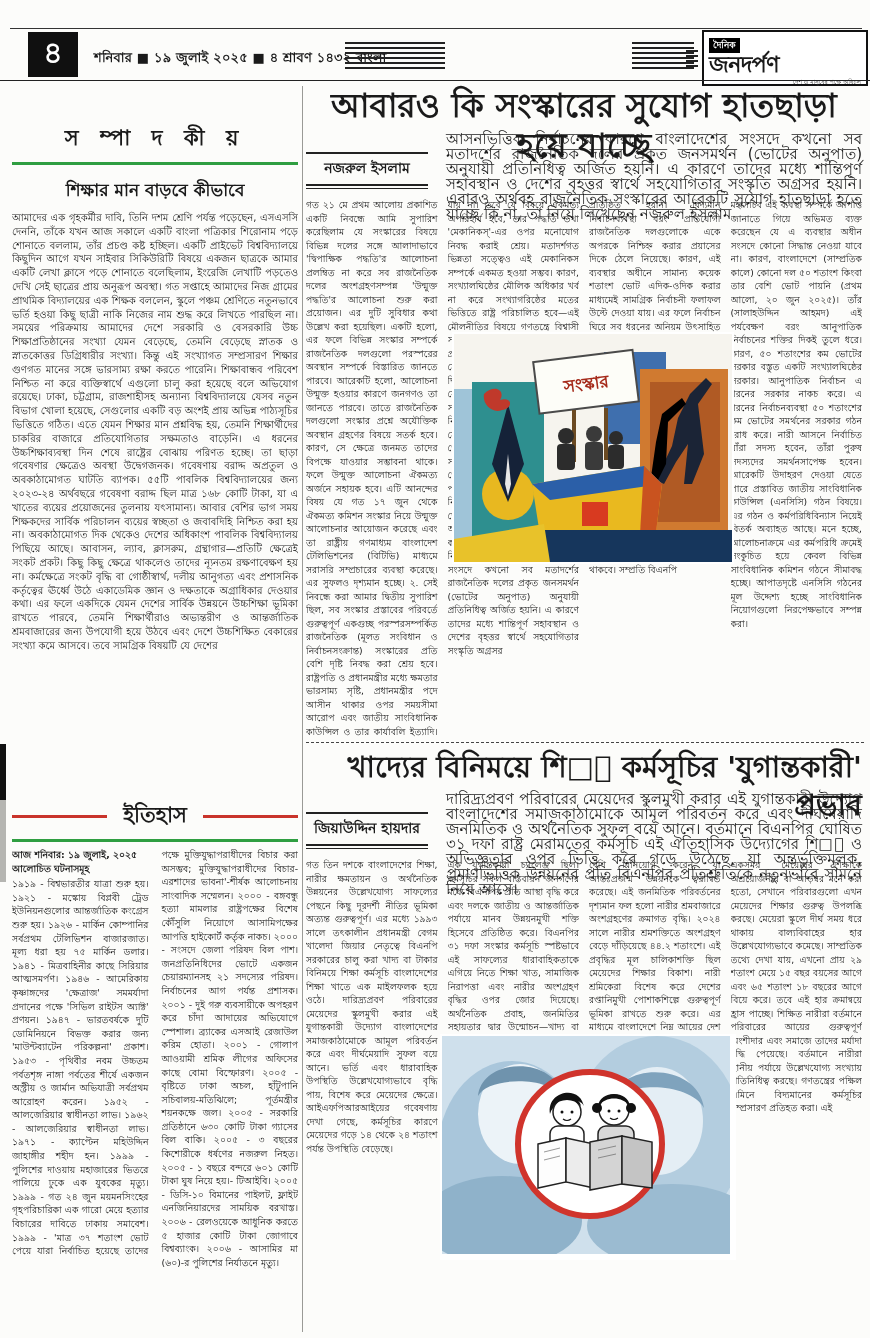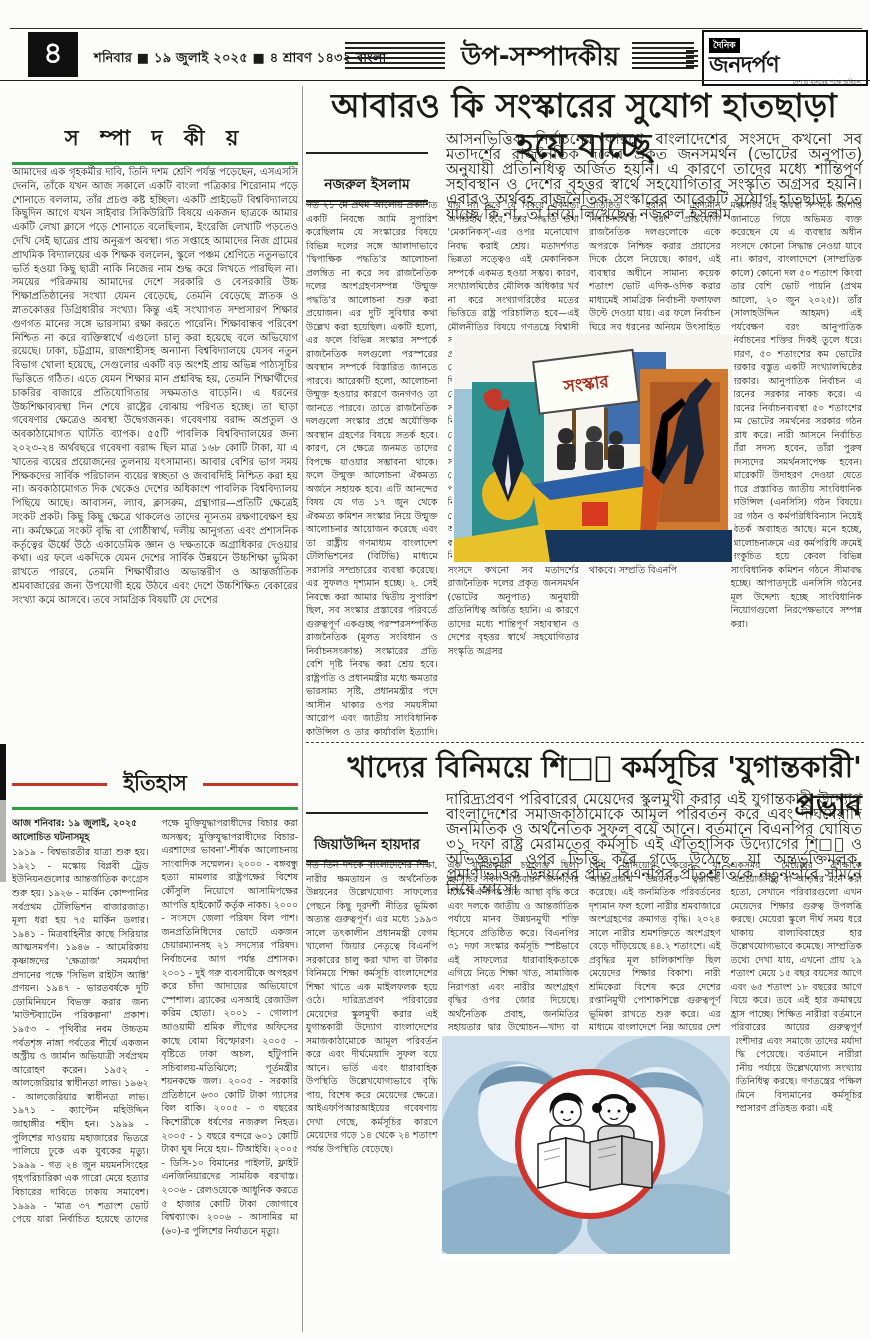--- a/index.html
+++ b/index.html
@@ -24,33 +24,33 @@
   .mh-name{font-size:22px;font-weight:bold;line-height:24px;letter-spacing:-.5px;}
   .mh-tag{font-size:6px;text-align:right;color:#333;}
   
   .leftcol{left:12px;top:86px;width:286px;}
   .v-div{left:302px;top:86px;width:0;height:1246px;border-left:1px solid #9a9a96;}
   .ed-head{text-align:center;font-size:21px;font-weight:bold;letter-spacing:7px;padding-top:4px;margin-top:32px;}
   .green-bar{height:3px;background:#2f9e41;margin-top:5px;}
   .ed-title{text-align:center;font-size:17px;font-weight:bold;margin:12px 0 6px;}
   .bodytext{font-size:10px;line-height:13.8px;text-align:justify;overflow:hidden;}
   .ed-body{height:588px;}
-  .hist-head{display:flex;align-items:center;gap:16px;margin-top:14px;}
+  .hist-head{display:flex;align-items:center;gap:16px;}
   .hist-head .redline{flex:1;height:3px;background:#c9342b;}
   .hist-title{font-size:21px;font-weight:bold;}
   .hist-cols{margin-top:6px;height:470px;column-count:2;column-gap:13px;font-size:9.3px;
              line-height:13.6px;text-align:justify;overflow:hidden;}
   .hist-date{display:block;font-weight:bold;}
   .hist-sub{display:block;font-weight:bold;margin-bottom:2px;}
   
   .headline1{left:306px;top:86px;width:556px;text-align:center;font-size:33px;font-weight:bold;line-height:40px;}
   .sf-row{left:306px;top:132px;width:556px;display:flex;}
   .byline-box{width:122px;margin-top:20px;flex:none;}
   .byline-line-top{border-top:2px solid #222;}
-  .byline-name{text-align:center;font-size:14px;font-weight:bold;padding:3px 0;margin-top:16px;}
+  .byline-name{text-align:center;font-size:14px;font-weight:bold;padding:3px 0;}
   .byline-line-bot{border-top:2px solid #222;margin-bottom:2px;}
   .byline-line-bot2{border-top:1px solid #222;}
   .standfirst{flex:1;margin-left:18px;font-size:15px;line-height:15px;text-align:justify;}
   .cols{left:306px;width:556px;display:flex;gap:10px;}
   .cols-main{top:198px;height:540px;}
   .col{flex:1;font-size:9.2px;line-height:13.5px;text-align:justify;overflow:hidden;}
   .illus{left:452px;top:332px;width:280px;height:230px;background:#fff;padding:2px 0 0 2px;}
   .dashed-sep{left:306px;top:742px;width:558px;border-top:1.6px dashed #444;}
   .headline2{left:306px;top:748px;width:556px;text-align:right;font-size:29px;font-weight:bold;line-height:38px;}
   .sf-row2{left:306px;top:792px;width:556px;display:flex;}
@@ -70,21 +70,20 @@
   </div>
   <div class="abs dateline">শনিবার ■ ১৯ জুলাই ২০২৫ ■ ৪ শ্রাবণ ১৪৩২ বাংলা</div>
   <div class="abs linestack ls-a">
     <span></span>
       <span></span>
       <span></span>
       <span></span>
       <span></span>
       <span></span>
   </div>
-  <div class="abs sec-title">উপ-সম্পাদকীয়</div>
   <div class="abs linestack ls-b">
     <span></span>
       <span></span>
       <span></span>
       <span></span>
       <span></span>
       <span></span>
   </div>
   <div class="abs linestack ls-c">
     <span></span>
@@ -99,20 +98,21 @@
   </div>
   <div class="abs hdr-rule"></div>
 
   <div class="abs edge-mark1"></div>
   <div class="abs edge-mark2"></div>
 
   <div class="abs v-div"></div>
   <div class="abs leftcol">
     <div class="ed-head">স ম্পা দ কী য়</div>
     <div class="green-bar"></div>
+    <div class="ed-title">শিক্ষার মান বাড়বে কীভাবে</div>
     <div class="bodytext ed-body">আমাদের এক গৃহকর্মীর দাবি, তিনি দশম শ্রেণি পর্যন্ত পড়েছেন, এসএসসি দেননি, তাঁকে যখন আজ সকালে একটি বাংলা পত্রিকার শিরোনাম পড়ে শোনাতে বললাম, তাঁর প্রচণ্ড কষ্ট হচ্ছিল। একটি প্রাইভেট বিশ্ববিদ্যালয়ে কিছুদিন আগে যখন সাইবার সিকিউরিটি বিষয়ে একজন ছাত্রকে আমার একটি লেখা ক্লাসে পড়ে শোনাতে বলেছিলাম, ইংরেজি লেখাটি পড়তেও দেখি সেই ছাত্রের প্রায় অনুরূপ অবস্থা। গত সপ্তাহে আমাদের নিজ গ্রামের প্রাথমিক বিদ্যালয়ের এক শিক্ষক বললেন, স্কুলে পঞ্চম শ্রেণিতে নতুনভাবে ভর্তি হওয়া কিছু ছাত্রী নাকি নিজের নাম শুদ্ধ করে লিখতে পারছিল না। সময়ের পরিক্রমায় আমাদের দেশে সরকারি ও বেসরকারি উচ্চ শিক্ষাপ্রতিষ্ঠানের সংখ্যা যেমন বেড়েছে, তেমনি বেড়েছে স্নাতক ও স্নাতকোত্তর ডিগ্রিধারীর সংখ্যা। কিন্তু এই সংখ্যাগত সম্প্রসারণ শিক্ষার গুণগত মানের সঙ্গে ভারসাম্য রক্ষা করতে পারেনি। শিক্ষাবান্ধব পরিবেশ নিশ্চিত না করে ব্যক্তিস্বার্থে এগুলো চালু করা হয়েছে বলে অভিযোগ রয়েছে। ঢাকা, চট্টগ্রাম, রাজশাহীসহ অন্যান্য বিশ্ববিদ্যালয়ে যেসব নতুন বিভাগ খোলা হয়েছে, সেগুলোর একটি বড় অংশই প্রায় অভিন্ন পাঠ্যসূচির ভিত্তিতে গঠিত। এতে যেমন শিক্ষার মান প্রশ্নবিদ্ধ হয়, তেমনি শিক্ষার্থীদের চাকরির বাজারে প্রতিযোগিতার সক্ষমতাও বাড়েনি। এ ধরনের উচ্চশিক্ষাব্যবস্থা দিন শেষে রাষ্ট্রের বোঝায় পরিণত হচ্ছে। তা ছাড়া গবেষণার ক্ষেত্রেও অবস্থা উদ্বেগজনক। গবেষণায় বরাদ্দ অপ্রতুল ও অবকাঠামোগত ঘাটতি ব্যাপক। ৫৫টি পাবলিক বিশ্ববিদ্যালয়ের জন্য ২০২৩-২৪ অর্থবছরে গবেষণা বরাদ্দ ছিল মাত্র ১৬৮ কোটি টাকা, যা এ খাতের ব্যয়ের প্রয়োজনের তুলনায় যৎসামান্য। আবার বেশির ভাগ সময় শিক্ষকদের সার্বিক পরিচালন ব্যয়ের স্বচ্ছতা ও জবাবদিহি নিশ্চিত করা হয় না। অবকাঠামোগত দিক থেকেও দেশের অধিকাংশ পাবলিক বিশ্ববিদ্যালয় পিছিয়ে আছে। আবাসন, ল্যাব, ক্লাসরুম, গ্রন্থাগার—প্রতিটি ক্ষেত্রেই সংকট প্রকট। কিছু কিছু ক্ষেত্রে থাকলেও তাদের ন্যূনতম রক্ষণাবেক্ষণ হয় না। কর্মক্ষেত্রে সংকট বৃদ্ধি বা গোষ্ঠীস্বার্থ, দলীয় আনুগত্য এবং প্রশাসনিক কর্তৃত্বের ঊর্ধ্বে উঠে একাডেমিক জ্ঞান ও দক্ষতাকে অগ্রাধিকার দেওয়ার কথা। এর ফলে একদিকে যেমন দেশের সার্বিক উন্নয়নে উচ্চশিক্ষা ভূমিকা রাখতে পারবে, তেমনি শিক্ষার্থীরাও অভ্যন্তরীণ ও আন্তর্জাতিক শ্রমবাজারের জন্য উপযোগী হয়ে উঠবে এবং দেশে উচ্চশিক্ষিত বেকারের সংখ্যা কমে আসবে। তবে সামগ্রিক বিষয়টি যে দেশের</div>
 
     <div class="hist-head">
       <div class="redline"></div>
       <div class="hist-title">ইতিহাস</div>
       <div class="redline"></div>
     </div>
     <div class="green-bar"></div>
     <div class="hist-cols">
       <span class="hist-date">আজ শনিবার: ১৯ জুলাই, ২০২৫</span>

